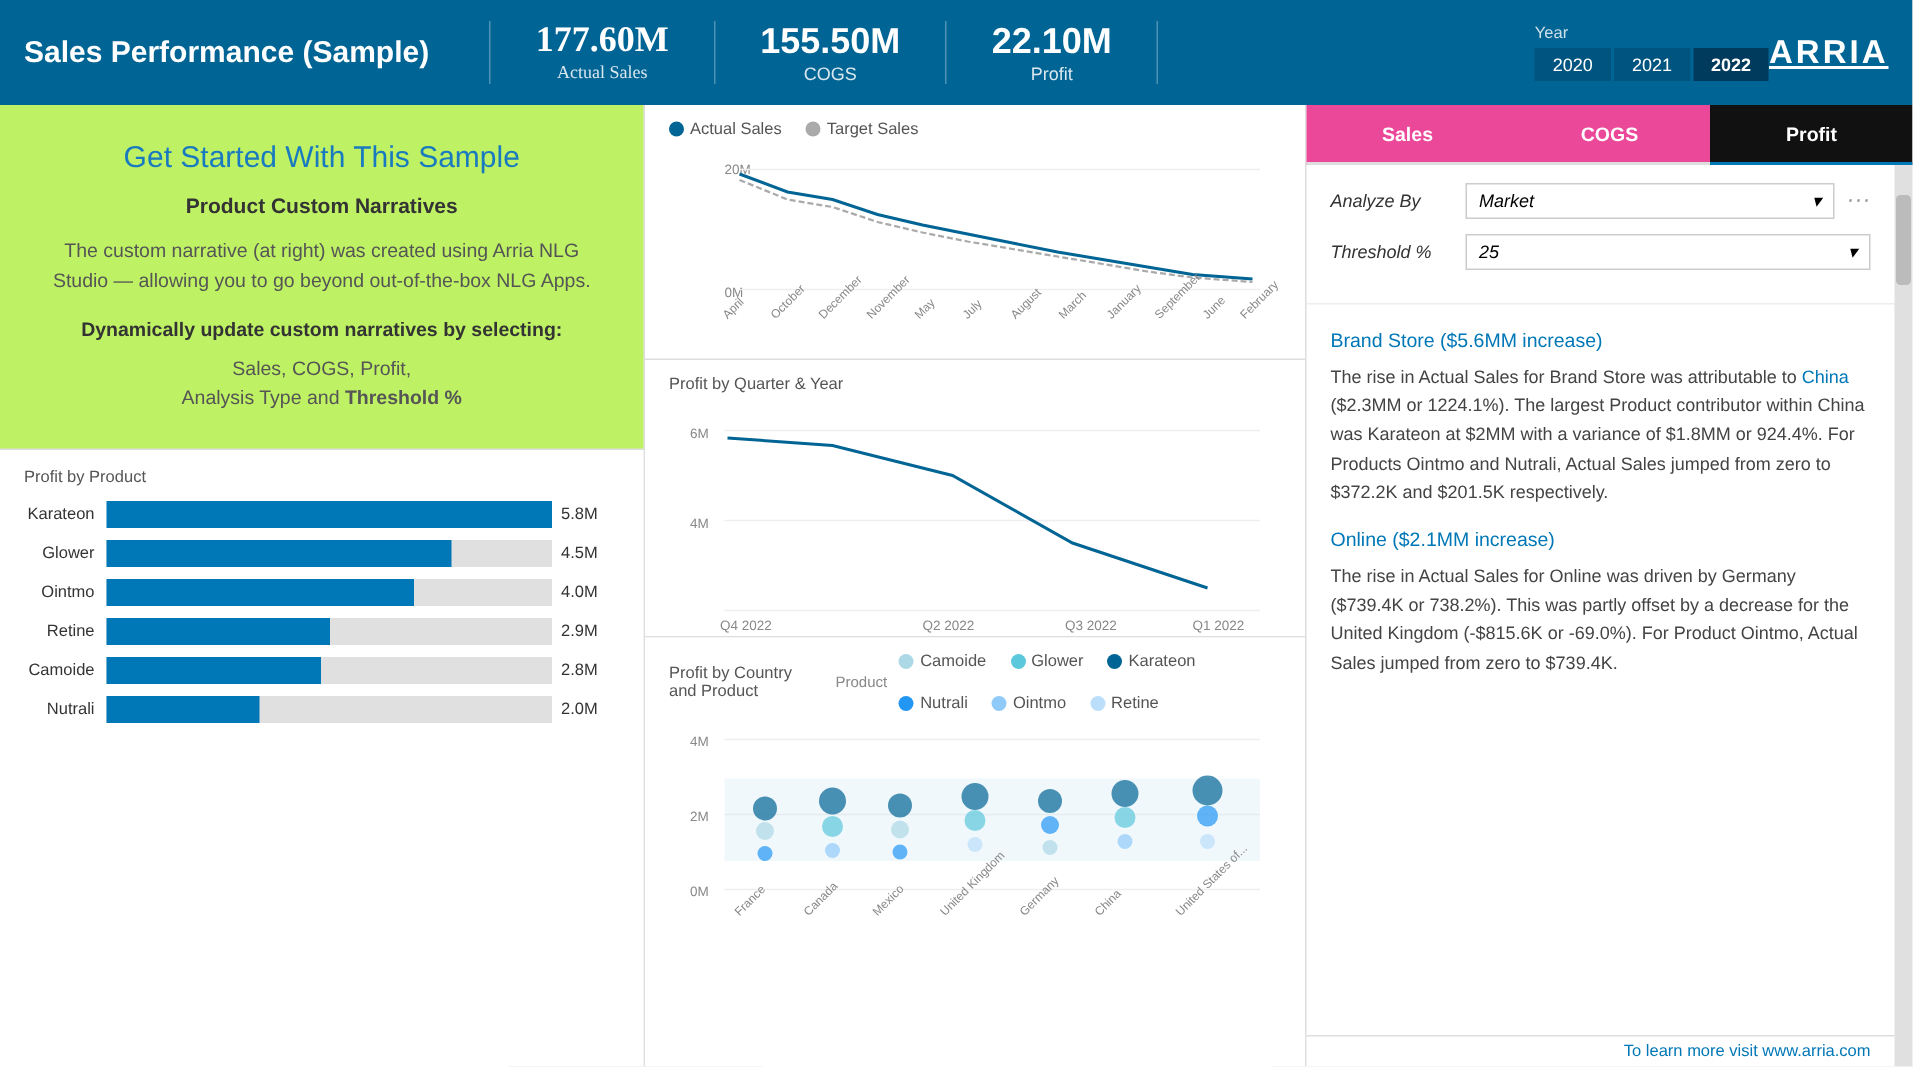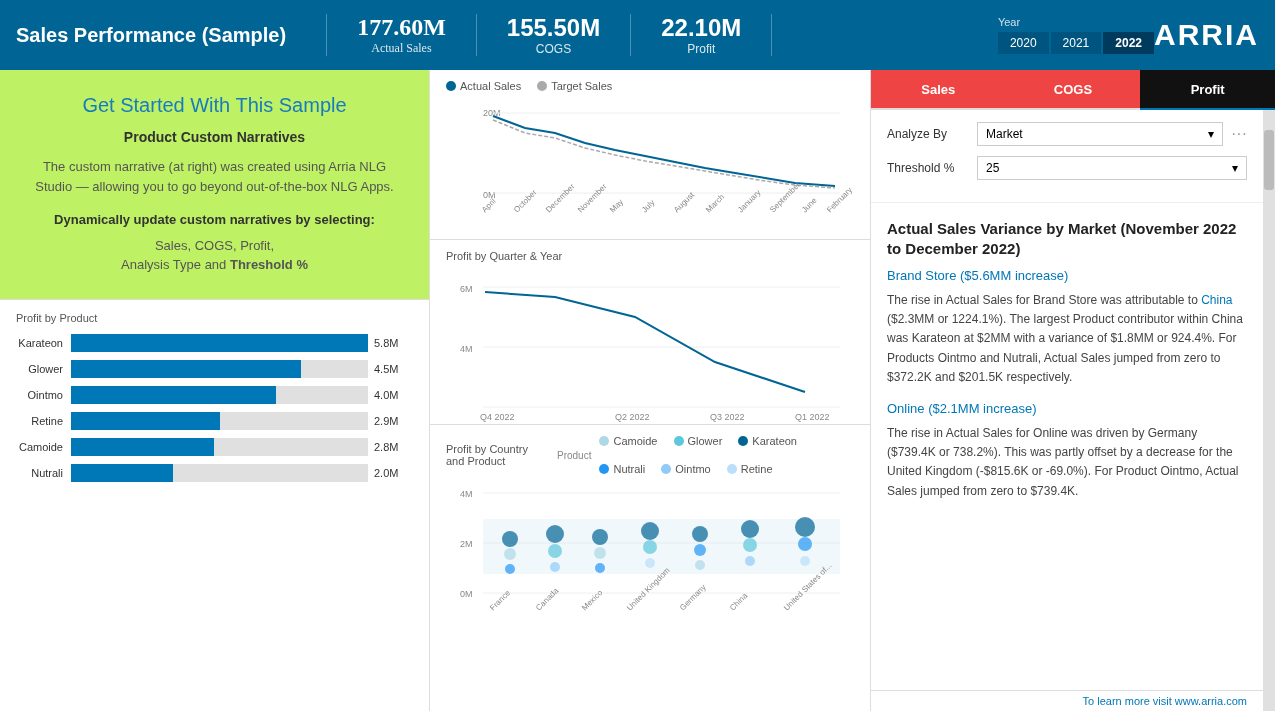--- a/index.html
+++ b/index.html
@@ -11,21 +11,21 @@
     .header-metrics { display: flex; margin-left: 40px; flex: 1; }
     .header-metric { text-align: center; padding: 0 30px; border-right: 1px solid rgba(255,255,255,0.3); }
     .header-metric:first-child { border-left: 1px solid rgba(255,255,255,0.3); font-family: Liberation Serif, serif; }
     .metric-value { font-size: 24px; font-weight: bold; }
     .metric-label { font-size: 12px; color: rgba(255,255,255,0.85); }
     .year-selector { display: flex; flex-direction: column; align-items: flex-start; margin-left: 20px; }
     .year-label { font-size: 11px; color: rgba(255,255,255,0.8); margin-bottom: 4px; }
     .year-buttons { display: flex; gap: 2px; }
     .year-btn { padding: 4px 12px; border: none; cursor: pointer; font-size: 12px; background: #005580; color: white; }
     .year-btn.active { background: #003a5c; font-weight: bold; }
-    .arria-logo { margin-left: auto; font-size: 30px; font-weight: bold; color: white; letter-spacing: 2px; }
+    .arria-logo { margin-left: auto; font-size: 22px; font-weight: bold; color: white; letter-spacing: 2px; text-decoration: underline; }
 
     
     .main { display: flex; height: 641px; }
 
     
     .left-panel { width: 430px; flex-shrink: 0; display: flex; flex-direction: column; border-right: 1px solid #ddd; }
     .intro-box { background: #bef264; padding: 24px 28px; border-bottom: 1px solid #ddd; flex: 0 0 auto; }
     .intro-title { color: #1a7abf; font-size: 20px; font-weight: normal; text-align: center; margin-bottom: 12px; }
     .intro-subtitle { font-size: 14px; font-weight: bold; text-align: center; margin-bottom: 12px; color: #333; }
     .intro-text { font-size: 13px; color: #555; text-align: center; line-height: 1.5; margin-bottom: 14px; }
@@ -47,24 +47,24 @@
     .profit-chart-box { background: white; padding: 10px 16px; border-bottom: 1px solid #ddd; height: 185px; }
     .bubble-chart-box { background: white; padding: 10px 16px; flex: 1; }
 
     .chart-legend { display: flex; gap: 16px; margin-bottom: 6px; }
     .legend-item { display: flex; align-items: center; gap: 4px; font-size: 11px; color: #555; }
     .legend-dot { width: 10px; height: 10px; border-radius: 50%; }
 
     
     .right-panel { width: 405px; flex-shrink: 0; background: white; border-left: 1px solid #ddd; display: flex; flex-direction: column; }
     .right-tabs { display: flex; height: 40px; }
-    .right-tab { flex: 1; display: flex; align-items: center; justify-content: center; font-size: 13px; font-weight: bold; cursor: pointer; border-bottom: 2px solid #ddd; background: #ef4444; color: white; }
+    .right-tab { flex: 1; display: flex; align-items: center; justify-content: center; font-size: 13px; font-weight: bold; cursor: pointer; border-bottom: 2px solid #ddd; background: #ec4899; color: white; }
     .right-tab.active { background: #111; border-bottom: 2px solid #0077b6; }
 
-    .right-controls { padding: 12px 16px; border-bottom: 1px solid #eee; }
+    .right-controls { padding: 12px 16px; border-bottom: 1px solid #eee; font-style: italic; }
     .control-row { display: flex; align-items: center; margin-bottom: 10px; }
     .control-label { font-size: 12px; color: #333; width: 90px; }
     .control-select { flex: 1; border: 1px solid #ccc; padding: 4px 8px; font-size: 12px; background: white; display: flex; align-items: center; justify-content: space-between; cursor: pointer; }
     .control-dots { margin-left: 8px; color: #999; font-size: 16px; cursor: pointer; }
 
     .narrative-section { padding: 16px; overflow-y: auto; flex: 1; }
     .narrative-heading { font-size: 15px; font-weight: bold; color: #222; margin-bottom: 10px; line-height: 1.3; }
     .narrative-text { font-size: 12px; color: #444; line-height: 1.6; margin-bottom: 14px; }
     .narrative-text .highlight { color: #0077b6; }
     .narrative-subheading { font-size: 13px; color: #0077b6; font-weight: normal; margin-bottom: 8px; }
@@ -326,21 +326,20 @@
           </div>
           <div class="control-row">
             <span class="control-label">Threshold %</span>
             <div class="control-select">
               <span>25</span>
               <span>▾</span>
             </div>
           </div>
         </div>
         <div class="narrative-section">
-          <div class="narrative-heading">Actual Sales Variance by Market (November 2022 to December 2022)</div>
           <div class="narrative-subheading">Brand Store ($5.6MM increase)</div>
           <div class="narrative-text">
             The rise in Actual Sales for Brand Store was attributable to <span class="highlight">China</span> ($2.3MM or 1224.1%). The largest Product contributor within China was Karateon at $2MM with a variance of $1.8MM or 924.4%. For Products Ointmo and Nutrali, Actual Sales jumped from zero to $372.2K and $201.5K respectively.
           </div>
           <div class="narrative-subheading">Online ($2.1MM increase)</div>
           <div class="narrative-text">
             The rise in Actual Sales for Online was driven by Germany ($739.4K or 738.2%). This was partly offset by a decrease for the United Kingdom (-$815.6K or -69.0%). For Product Ointmo, Actual Sales jumped from zero to $739.4K.
           </div>
         </div>
         <div class="footer">

